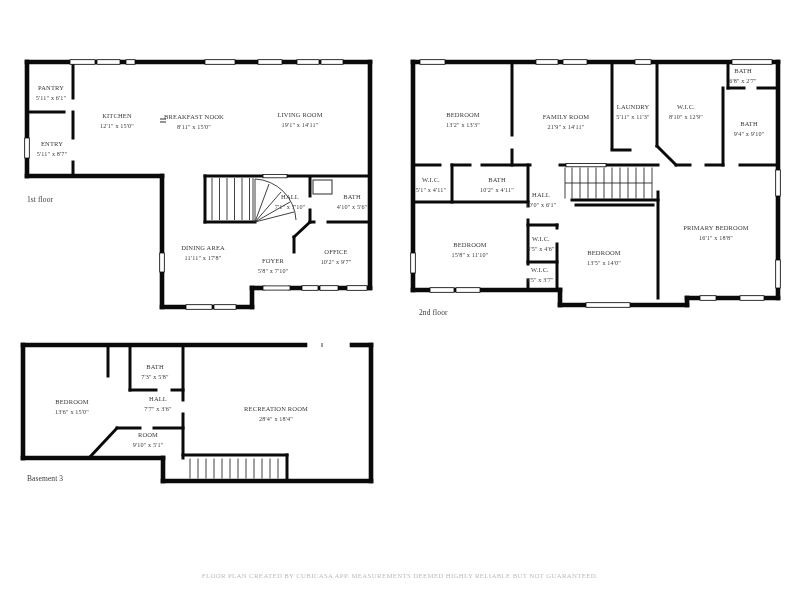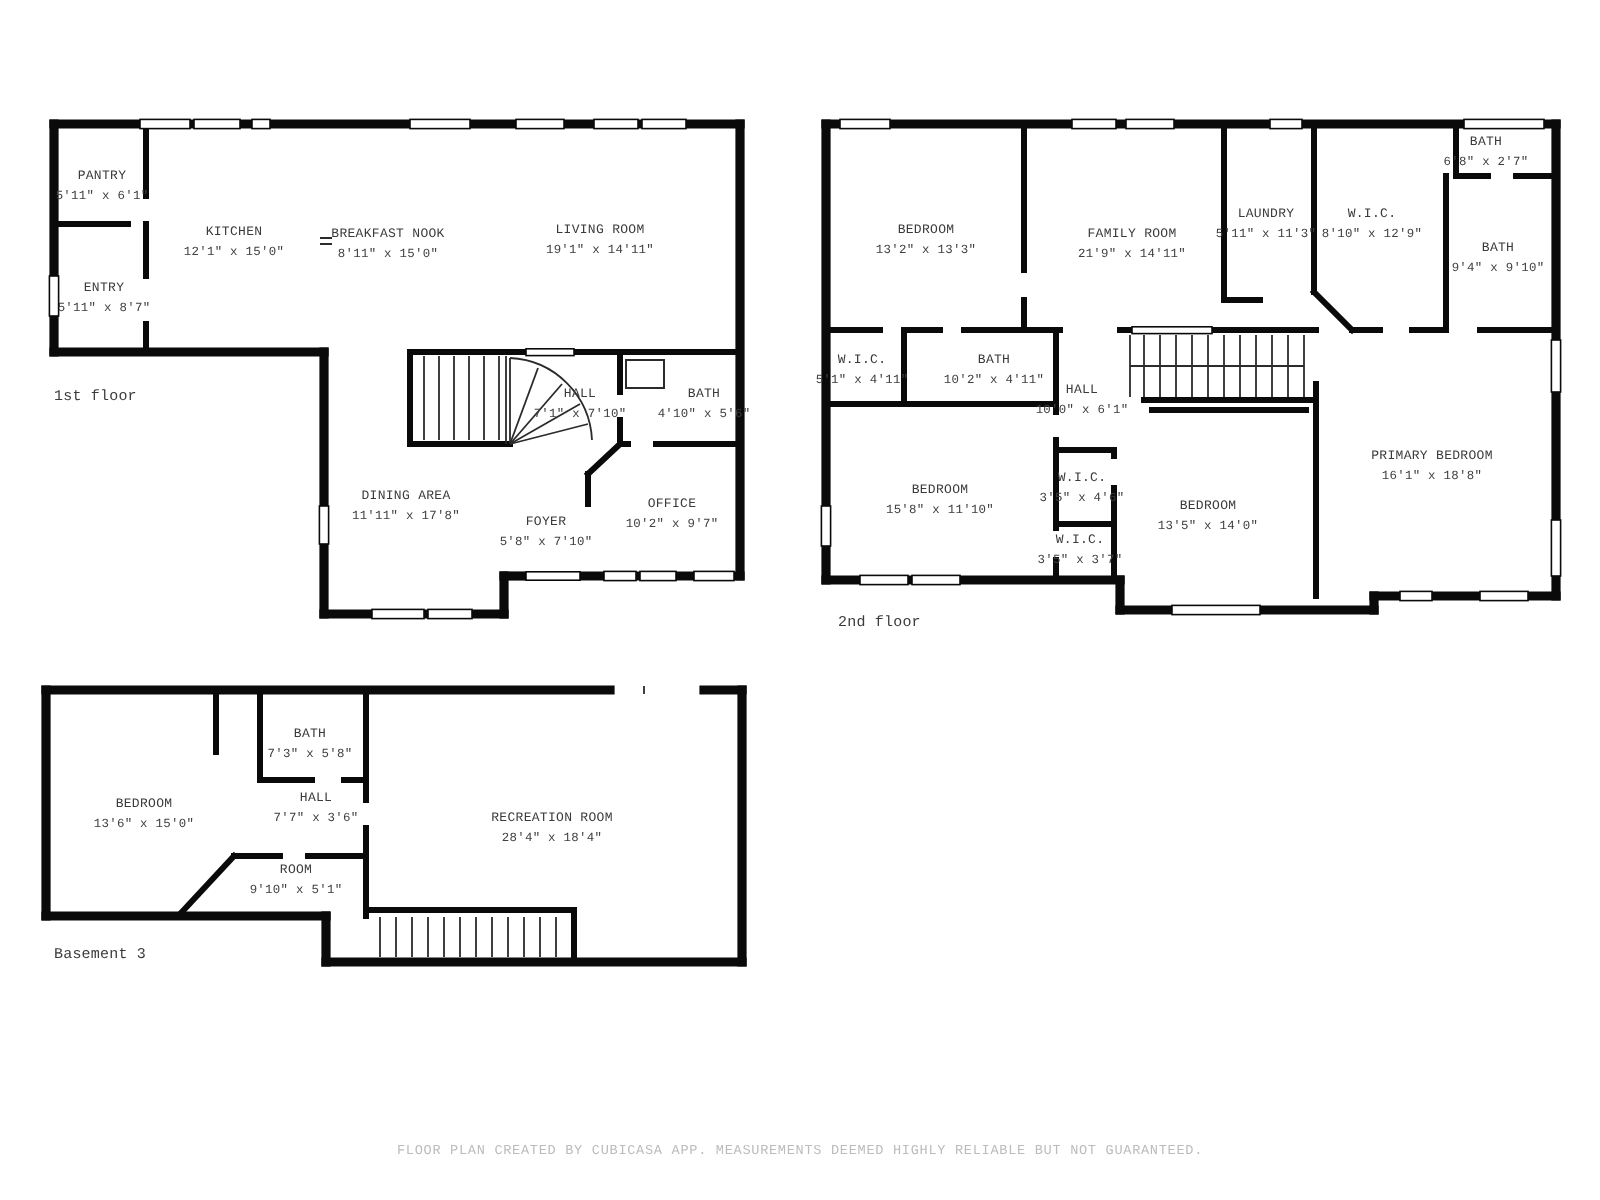--- a/index.html
+++ b/index.html
@@ -1,17 +1,17 @@
 <!DOCTYPE html>
 <html><head>
 <meta charset="utf-8">
 <style>
   html,body{margin:0;padding:0;background:#ffffff;}
   #stage{position:relative;width:800px;height:600px;background:#ffffff;overflow:hidden;
-         font-family:Liberation Mono, monospace;}
+         font-family:Liberation Serif, serif;}
   svg{position:absolute;left:0;top:0;}
   .room-label{position:absolute;transform:translate(-50%,-50%);text-align:center;
     color:#3a3a3a;font-size:6.5px;line-height:1.5;white-space:nowrap;letter-spacing:.15px;}
   .room-label .rname{display:block;}
   .room-label .rdims{display:block;font-size:6.2px;color:#404040;}
   .floor-label{position:absolute;font-size:7.5px;color:#3b3b3b;letter-spacing:.1px;}
   .footer{position:absolute;left:0;right:0;top:572px;text-align:center;
     font-size:6.8px;color:#bcbcbc;letter-spacing:.35px;}
 </style>
 </head>

